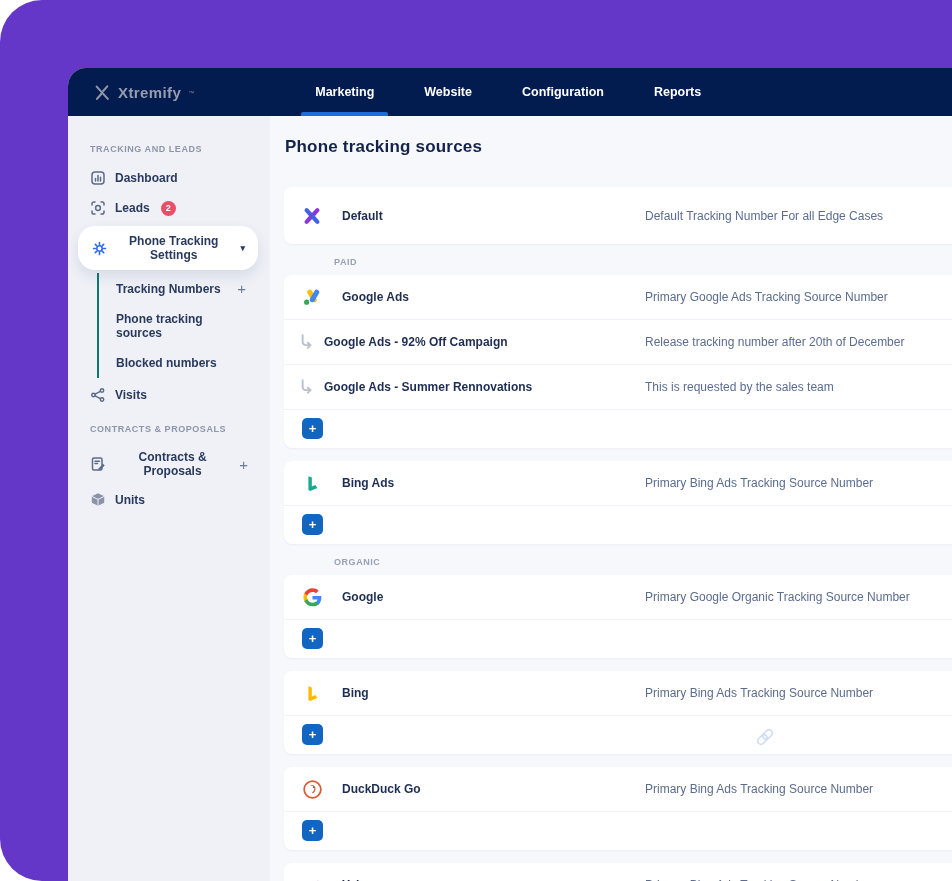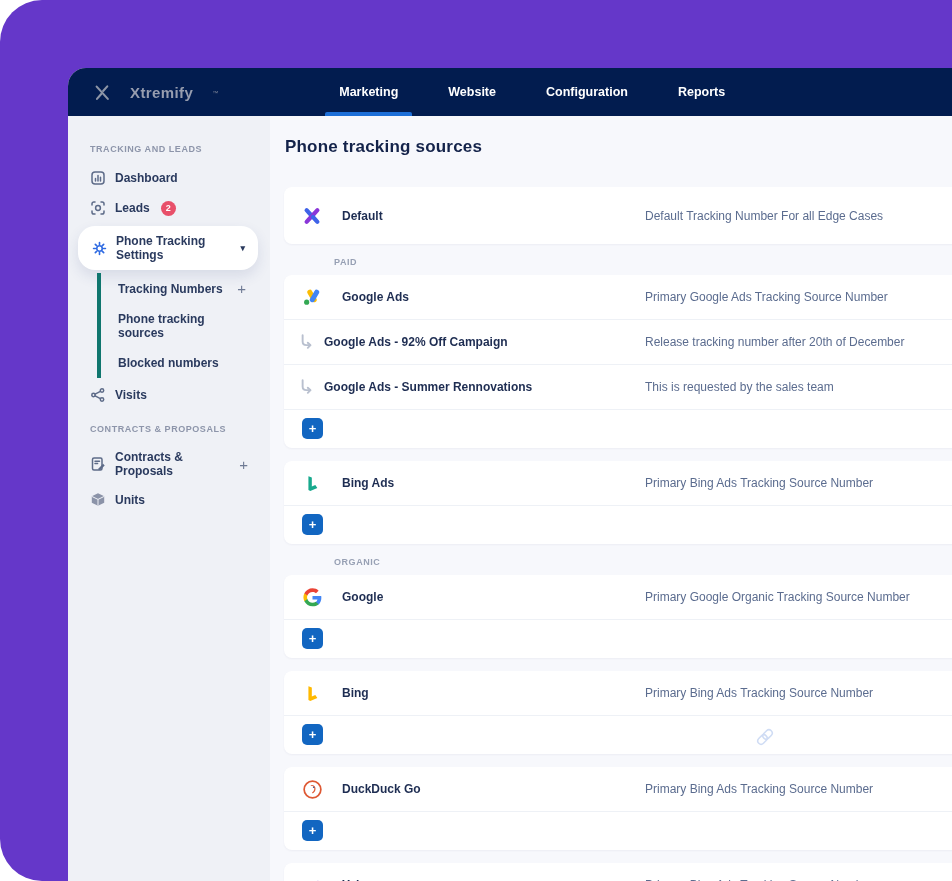--- a/index.html
+++ b/index.html
@@ -8,47 +8,47 @@
 
   .canvas { position:relative; width:952px; height:881px; background:#fff; overflow:hidden; }
   .purple-bg { position:absolute; inset:0; background:#6537c9; border-radius:42px 0 0 42px; }
 
   .app { position:absolute; left:68px; top:68px; right:0; bottom:0; background:#f7f8fc;
          border-top-left-radius:18px; overflow:hidden; display:flex; flex-direction:column; }
 
   
   .topnav { height:48px; min-height:48px; background:#021c4f; display:flex; align-items:center;
             padding-left:26px; }
-  .logo { display:flex; align-items:flex-start; gap:19px; color:#979daf; }
+  .logo { display:flex; align-items:flex-start; gap:7px; color:#979daf; }
   .logo-text { font-size:15px; font-weight:700; letter-spacing:.4px; }
   .logo-tm { font-size:6px; align-self:flex-start; margin-top:6px; color:#7d8498; }
   .tabs { display:flex; margin-left:96px; height:100%; align-items:stretch; }
   .tab { position:relative; display:flex; align-items:center; padding:0 25px; color:#fff;
          font-size:12.5px; font-weight:700; cursor:pointer; }
   .tab.active::after { content:""; position:absolute; left:11px; right:11px; bottom:0; height:4px;
                        background:#1d6fd8; border-radius:2px 2px 0 0; }
 
   
   .app-body { flex:1; display:flex; min-height:0; }
 
   
   .sidebar { width:202px; min-width:202px; background:#eff1f6; padding-top:14px; }
   .side-label { font-size:9px; font-weight:700; color:#8d95aa; letter-spacing:.55px; margin:14px 0 9px 22px; }
   .side-item { display:flex; align-items:center; gap:9px; padding:7px 14px 7px 22px;
-               font-size:12px; font-weight:600; color:#2a3a5e; cursor:pointer; }
+               font-size:12px; font-weight:600; color:#2a3a5e; cursor:pointer;text-align:center; }
   .ic { width:16px; height:16px; display:flex; align-items:center; justify-content:center;
         color:#5d6b88; flex:none; }
   .ic svg { display:block; }
   .badge { min-width:15px; height:15px; border-radius:8px; background:#e8506a; color:#fff;
            font-size:9px; font-weight:700; display:flex; align-items:center; justify-content:center;
            padding:0 4px; margin-left:2px; }
   .side-item.active { background:#fff; border-radius:17px; margin:3px 12px 3px 10px;
                       padding:8px 13px 8px 13px; box-shadow:0 6px 14px rgba(40,60,120,.12); }
   .caret { margin-left:auto; font-size:9px; color:#2a3a5e; }
-  .subtree { margin:2px 0 2px 29px; border-left:4px solid #0f766e; }
+  .subtree { margin:2px 0 2px 29px; border-left:2px solid #0f766e; }
   .sub-item { display:flex; align-items:center; padding:8px 24px 8px 17px; font-size:12px;
               font-weight:600; color:#2a3a5e; cursor:pointer; }
   .mini-plus { margin-left:auto; color:#6e7a94; font-size:15px; font-weight:400; line-height:1; cursor:pointer; }
   .side-item .mini-plus { margin-right:8px; }
 
   
   .main { flex:1; min-width:0; display:flex; flex-direction:column; overflow:hidden; position:relative; }
   .page-head { padding:21px 0 0 15px; }
   .page-title { font-size:17px; font-weight:700; color:#14234a; letter-spacing:.2px; padding-bottom:14px; }
   .head-divider { height:1px; background:#e3e6ee; }

